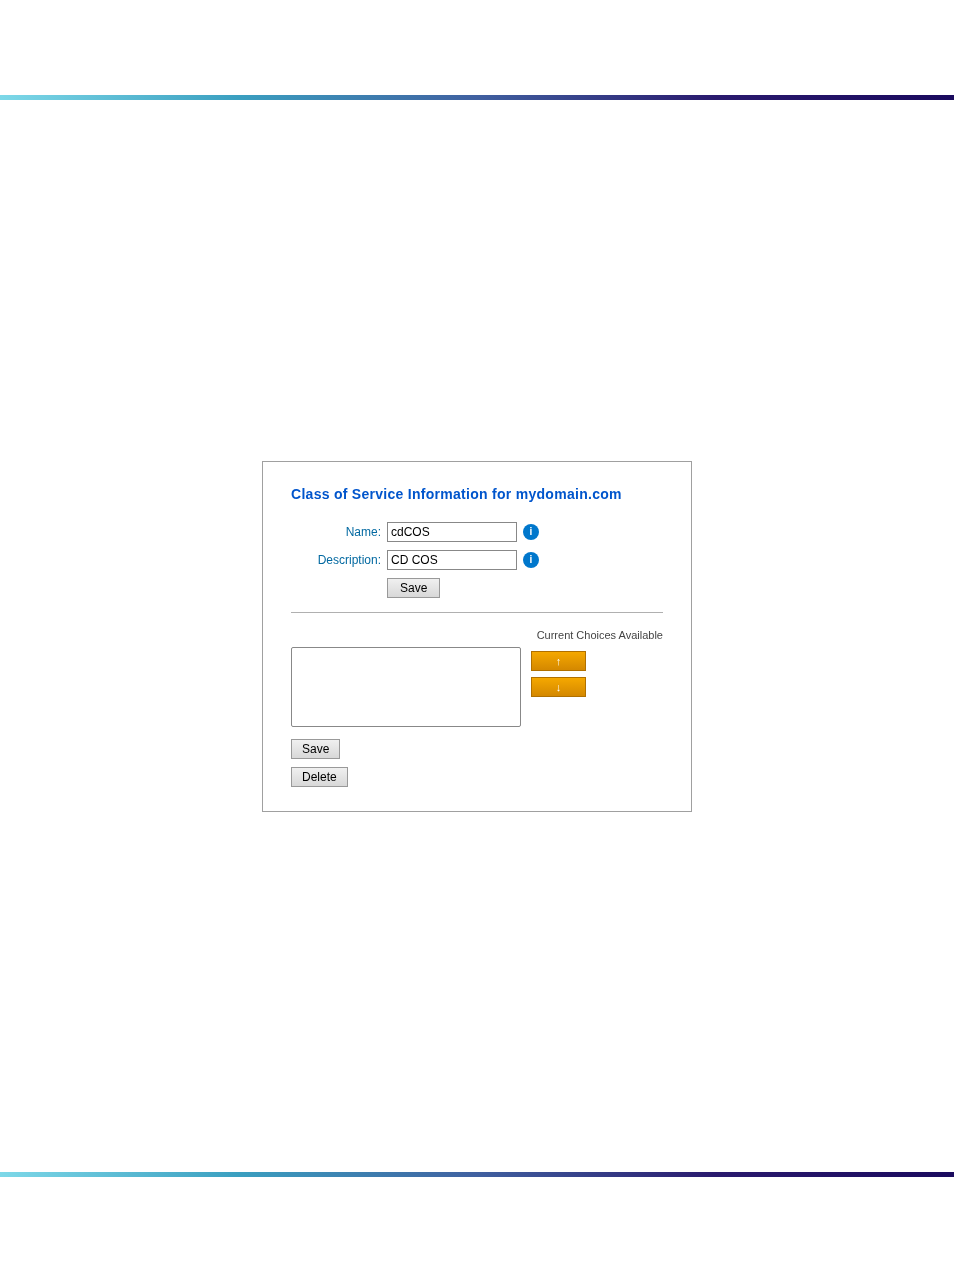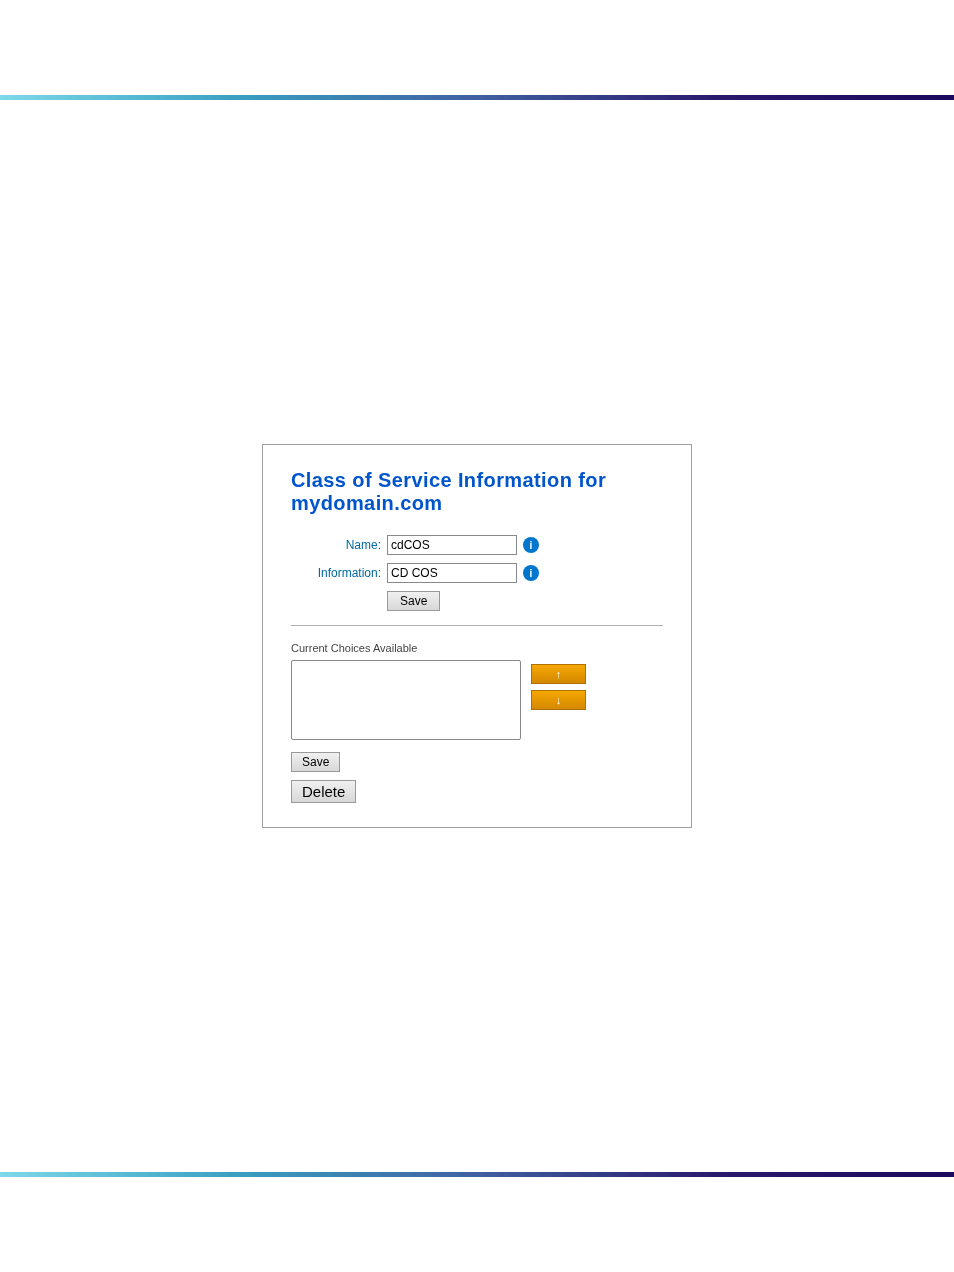--- a/index.html
+++ b/index.html
@@ -53,21 +53,21 @@
     
     .panel {
       width: 430px;
       border: 1px solid #a0a0a0;
       background: #fff;
       padding: 24px 28px 24px 28px;
     }
 
     .panel-title {
       color: #0055cc;
-      font-size: 20px;
+      font-size: 14px;
       font-weight: bold;
       margin-bottom: 20px;
       letter-spacing: 0.02em;
     }
 
     .section-heading {
       font-size: 12px;
       font-weight: bold;
       color: #333;
       margin-bottom: 14px;
@@ -139,20 +139,21 @@
 
     
     .reorder-section .section-heading {
       margin-bottom: 10px;
     }
 
     .current-choices-label {
       font-size: 11px;
       color: #444;
       margin-bottom: 6px;
+      text-align: right;
     }
 
     .choices-row {
       display: flex;
       align-items: flex-start;
       gap: 10px;
       margin-bottom: 12px;
     }
 
     .choices-listbox {
@@ -188,21 +189,21 @@
       padding: 2px 10px;
       font-size: 12px;
       display: block;
       margin-bottom: 8px;
     }
 
     .btn-delete {
       background: linear-gradient(to bottom, #f0f0f0, #d8d8d8);
       border: 1px solid #999;
       padding: 2px 10px;
-      font-size: 15px;
+      font-size: 12px;
       display: block;
       text-align: right;
     }
   </style>
 </head>
 <body>
 
 <div class="top-bar"></div>
 
 <div class="bottom-bar"></div>
@@ -214,21 +215,21 @@
 
     <div class="add-modify-section">
 
       <div class="form-row">
         <label class="form-label">Name:</label>
         <input class="form-input" type="text" value="cdCOS" style="">
         <span class="info-icon">i</span>
       </div>
 
       <div class="form-row">
-        <label class="form-label">Information:</label>
+        <label class="form-label">Description:</label>
         <input class="form-input" type="text" value="CD COS" style="">
         <span class="info-icon">i</span>
       </div>
 
       <div class="save-btn-top">
         <button class="btn-save-top">Save</button>
       </div>
     </div>
 
     <hr class="divider">

